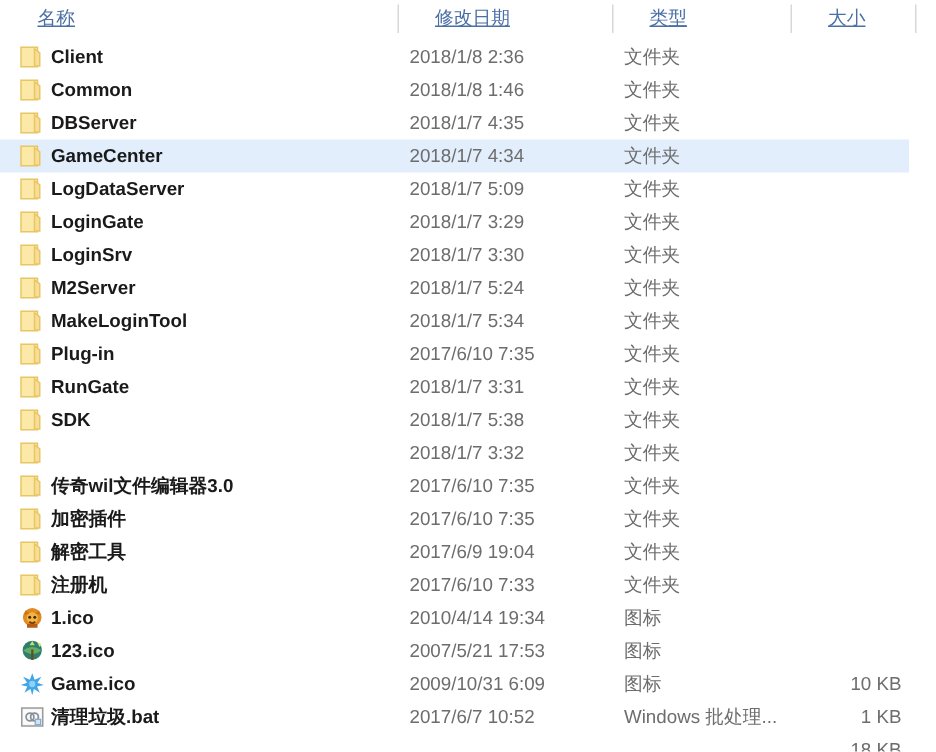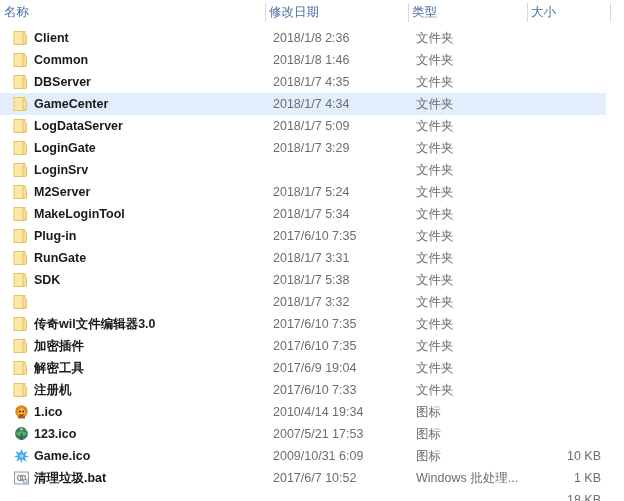--- a/index.html
+++ b/index.html
@@ -39,21 +39,22 @@
     background: #ffffff;
   }
   .col-header .hcell {
     position: absolute;
     top: 0;
     height: 24px;
     line-height: 25px;
     font-size: 12.5px;
     color: #4a6fa5;
     white-space: nowrap;
-    padding-left: 4px;
+    padding-left: 25px;
+    text-decoration: underline;
   }
   .col-header .hsep {
     position: absolute;
     top: 3px;
     width: 1px;
     height: 19px;
     background: #d8d8d8;
   }
   .header-underline {
     position: absolute;
@@ -215,20 +216,21 @@
         <div class="cell c-size"></div>
       </div>
       <div class="row">
         <span class="icon">
           <svg width="17" height="16" viewBox="0 0 17 16">
             <rect x="1" y="1.5" width="11" height="13" fill="#fce9a8" stroke="#e8c663" stroke-width="1"></rect>
             <path d="M10 2.5 L13.5 5.2 L13.5 14 L10 14 Z" fill="#f7dd97" stroke="#e8c663" stroke-width="1"></path>
           </svg>
         </span>
         <div class="cell c-name">LoginSrv</div>
+        <div class="cell c-date">2018/1/7 3:30</div>
         <div class="cell c-type">文件夹</div>
         <div class="cell c-size"></div>
       </div>
       <div class="row">
         <span class="icon">
           <svg width="17" height="16" viewBox="0 0 17 16">
             <rect x="1" y="1.5" width="11" height="13" fill="#fce9a8" stroke="#e8c663" stroke-width="1"></rect>
             <path d="M10 2.5 L13.5 5.2 L13.5 14 L10 14 Z" fill="#f7dd97" stroke="#e8c663" stroke-width="1"></path>
           </svg>
         </span>

